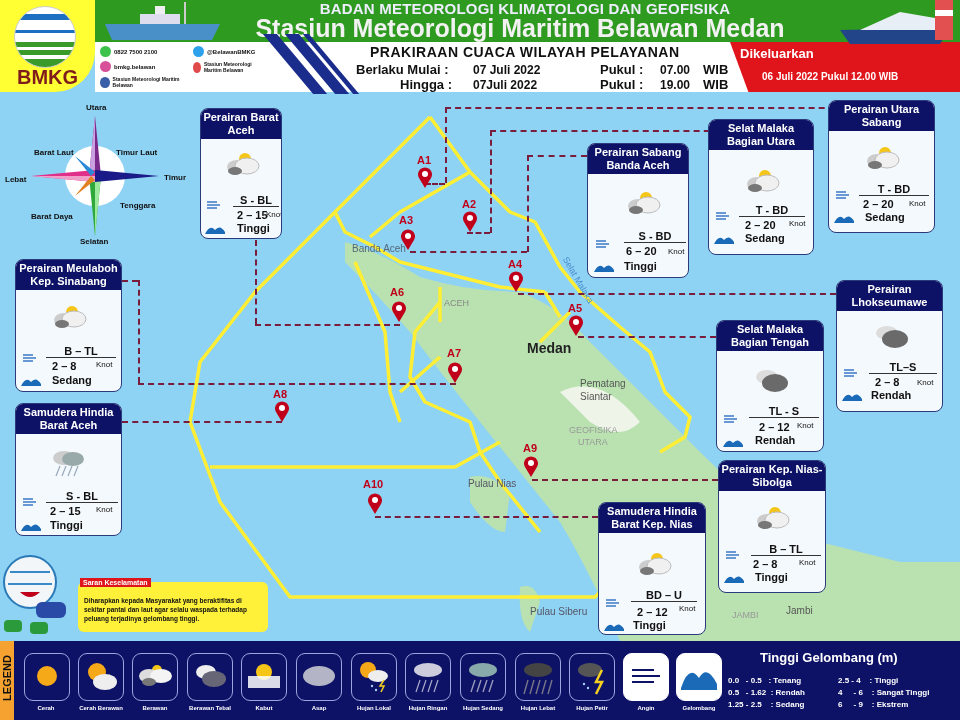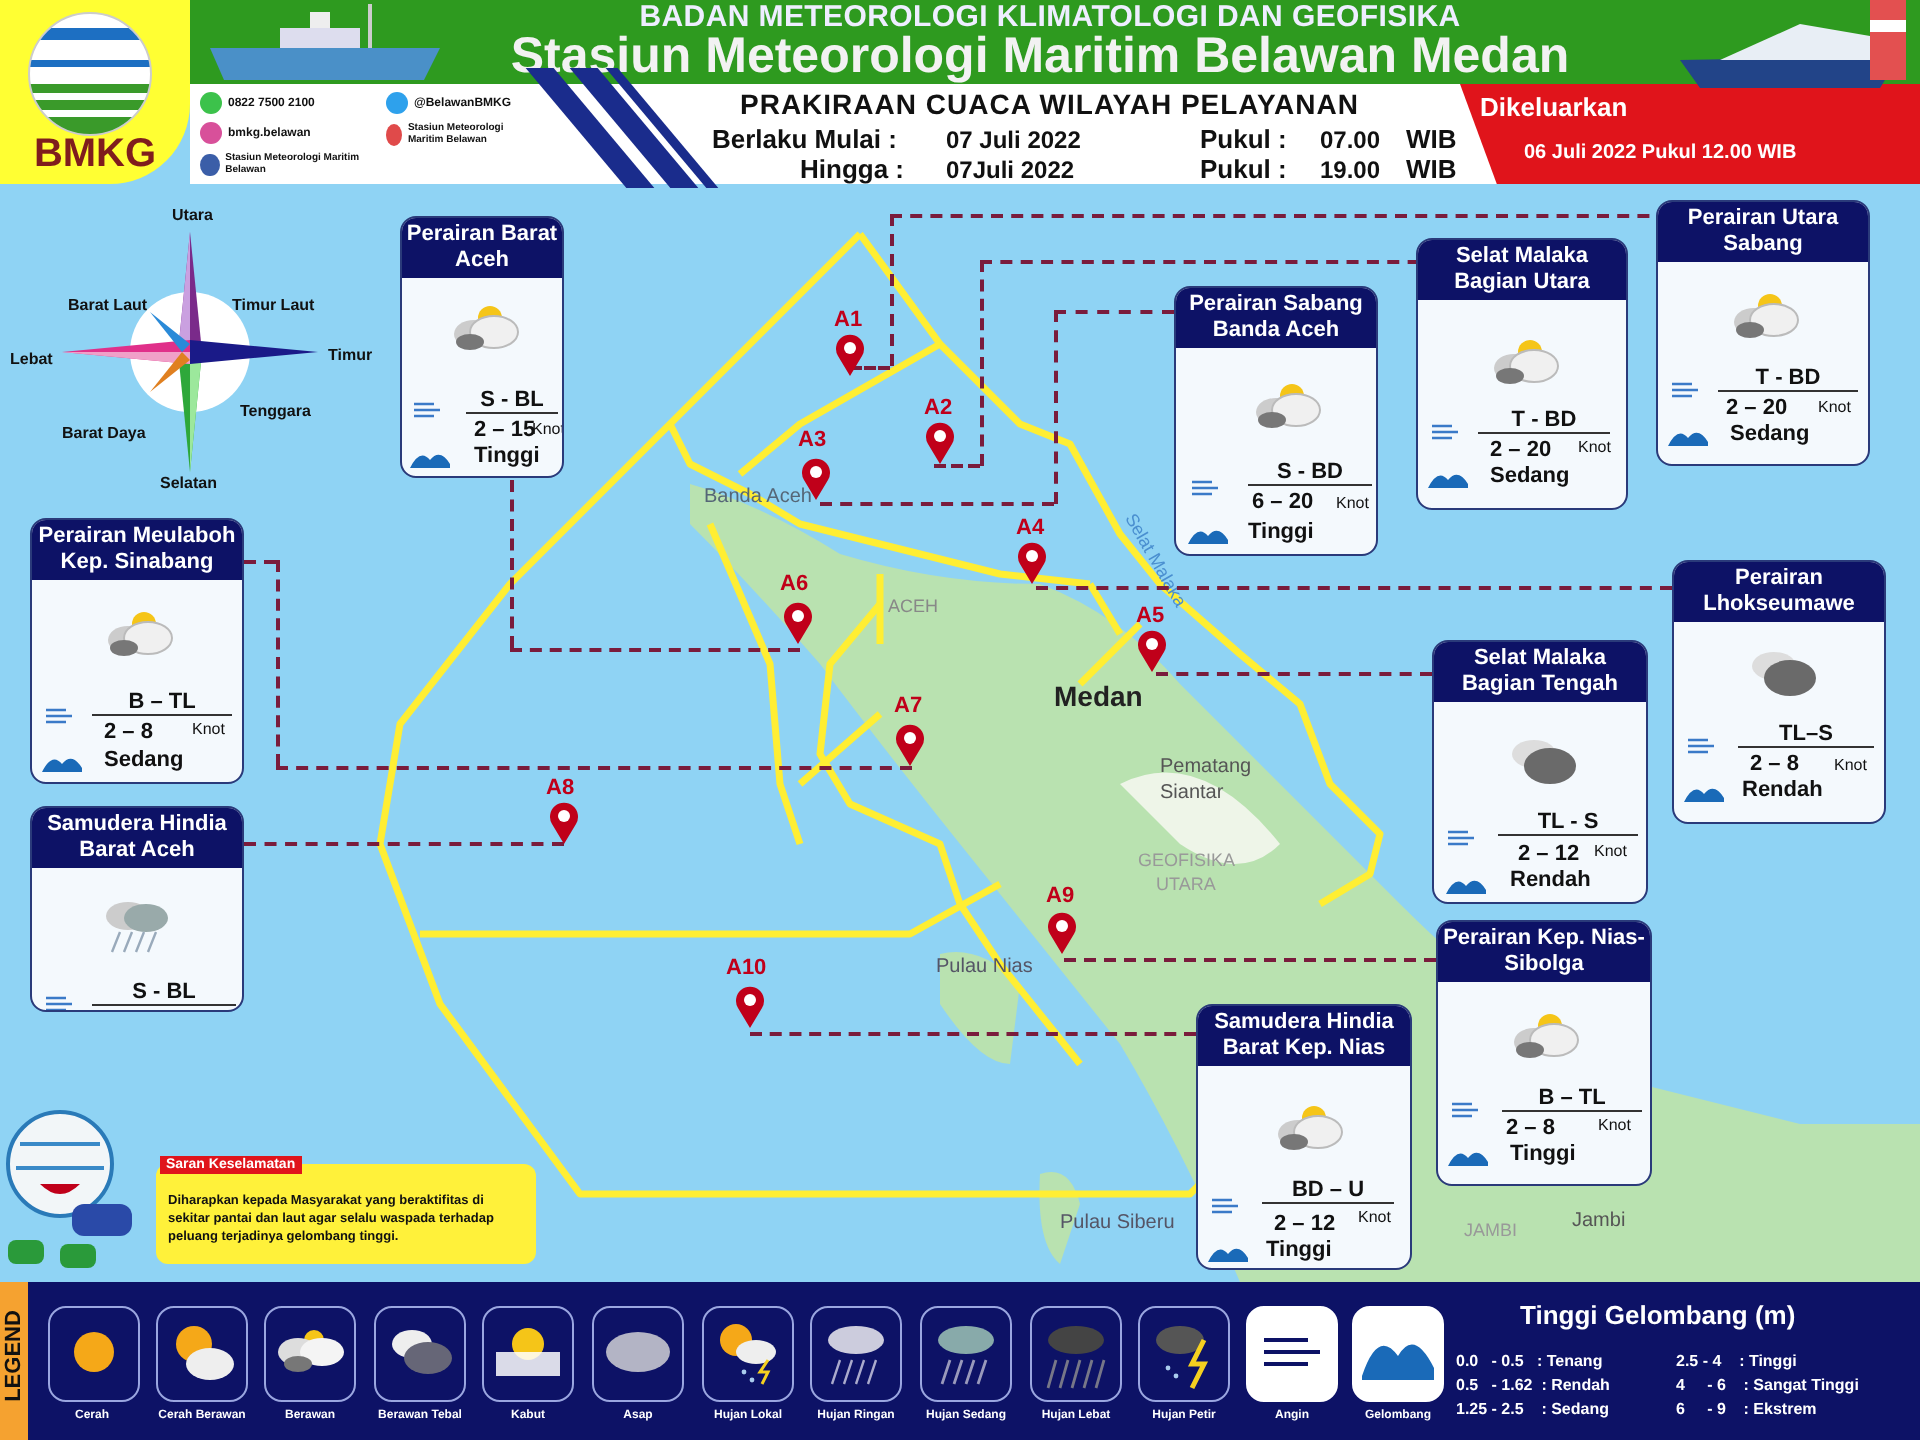--- a/index.html
+++ b/index.html
@@ -391,21 +391,21 @@
     <div class="wind-dir" style="left:32px;top:54px;width:70px">TL - S</div>
     <div class="speed" style="left:42px;top:70px">2 – 12</div>
     <div class="knot" style="left:80px;top:70px">Knot</div>
     <svg class="wave-ic" style="left:6px;top:86px" viewBox="0 0 20 10">
         <path d="M0,10 Q5,0 10,6 Q15,0 20,8 V10 Z" fill="#1a6ab8"></path>
       </svg>
     <div class="wave-s" style="left:38px;top:83px">Rendah</div>
   </div>
 </div>
 
-<div class="card" style="left:15px;top:403px;width:107px;height:103px">
+<div class="card" style="left:15px;top:403px;width:107px;height:133px">
   <div class="ct">Samudera Hindia Barat Aceh</div>
   <div class="cb">
     <svg class="wx" style="left:32px;top:14px;height:30px" viewBox="0 0 40 30">
         <ellipse cx="16" cy="10" rx="11" ry="7" fill="#ccc"></ellipse>
         <ellipse cx="25" cy="11" rx="11" ry="7" fill="#9aa"></ellipse>
         <path d="M12,18 L8,28 M18,18 L14,28 M24,18 L20,28 M30,18 L26,28" stroke="#9ab" stroke-width="1.2"></path>
       </svg>
     <svg class="wind-ic" style="left:6px;top:62px" viewBox="0 0 16 12">
         <path d="M1,3 H11 M1,6 H14 M1,9 H11" stroke="#3a7ac8" stroke-width="1.3" fill="none"></path>
       </svg>

